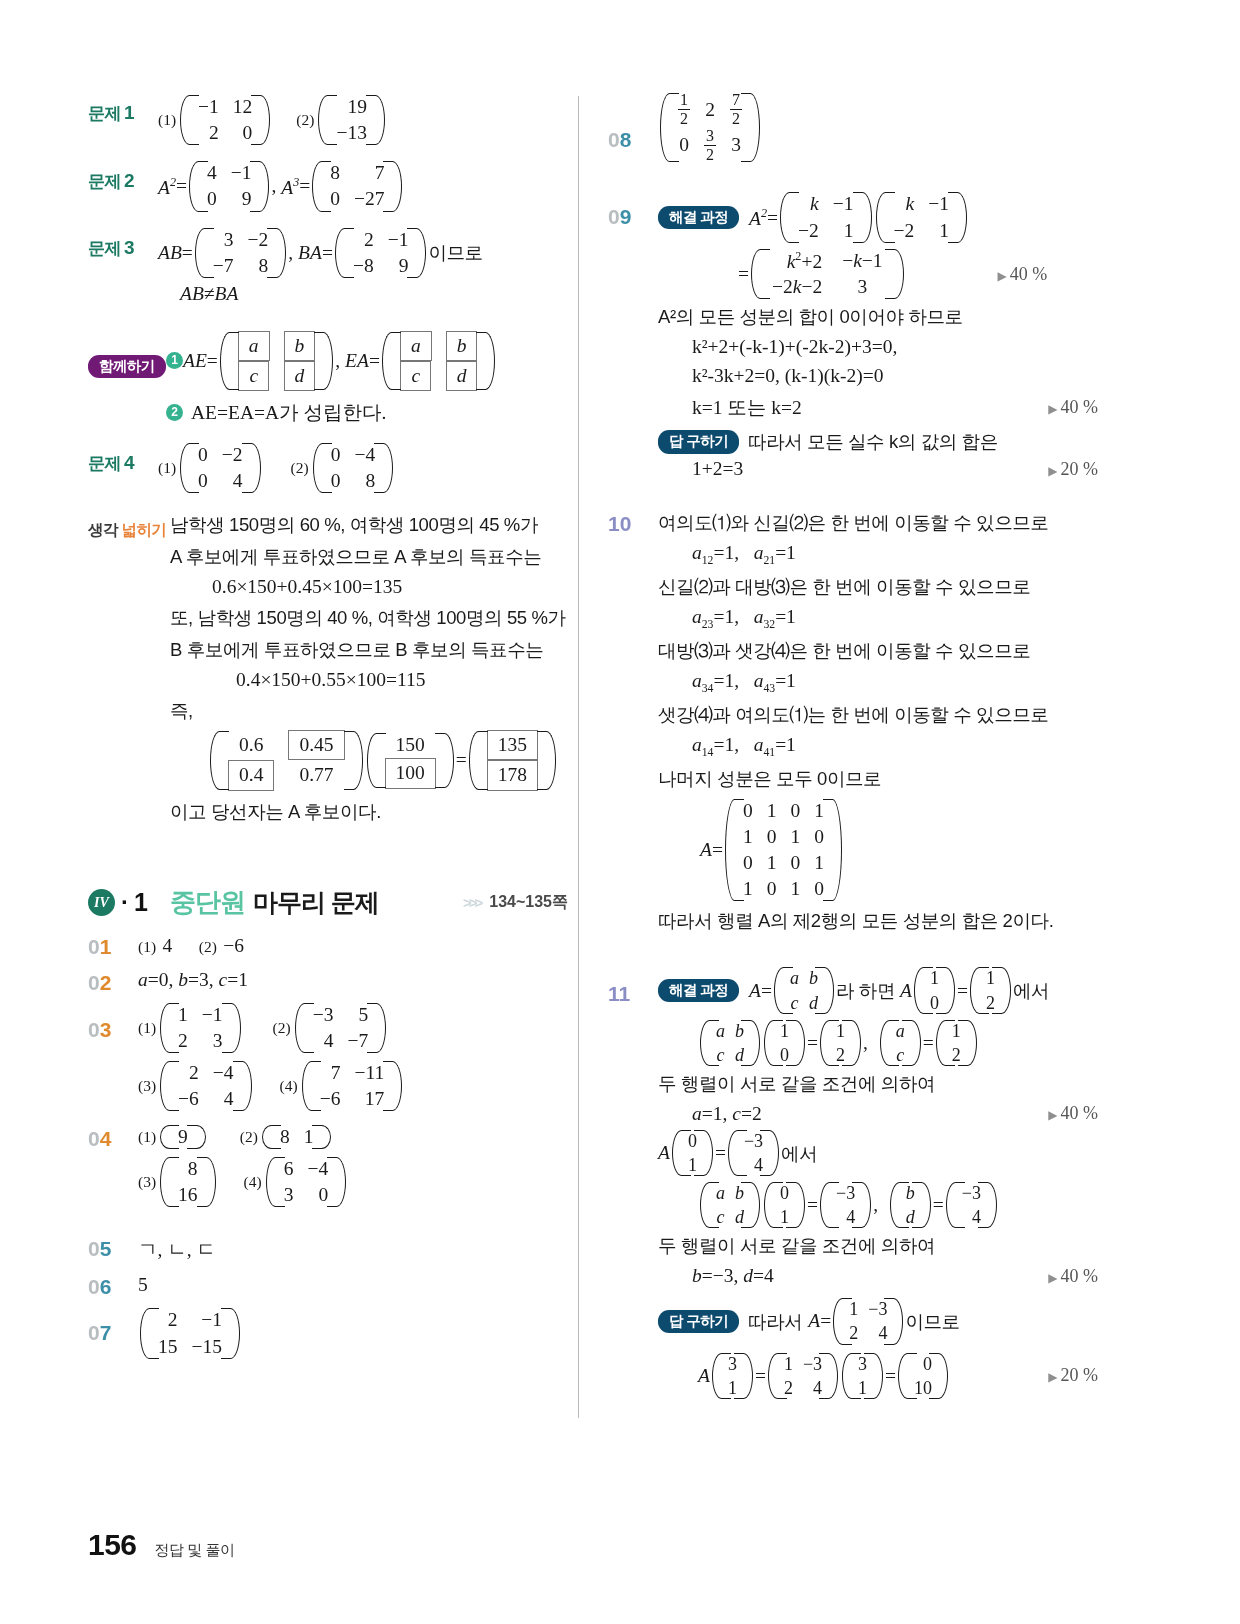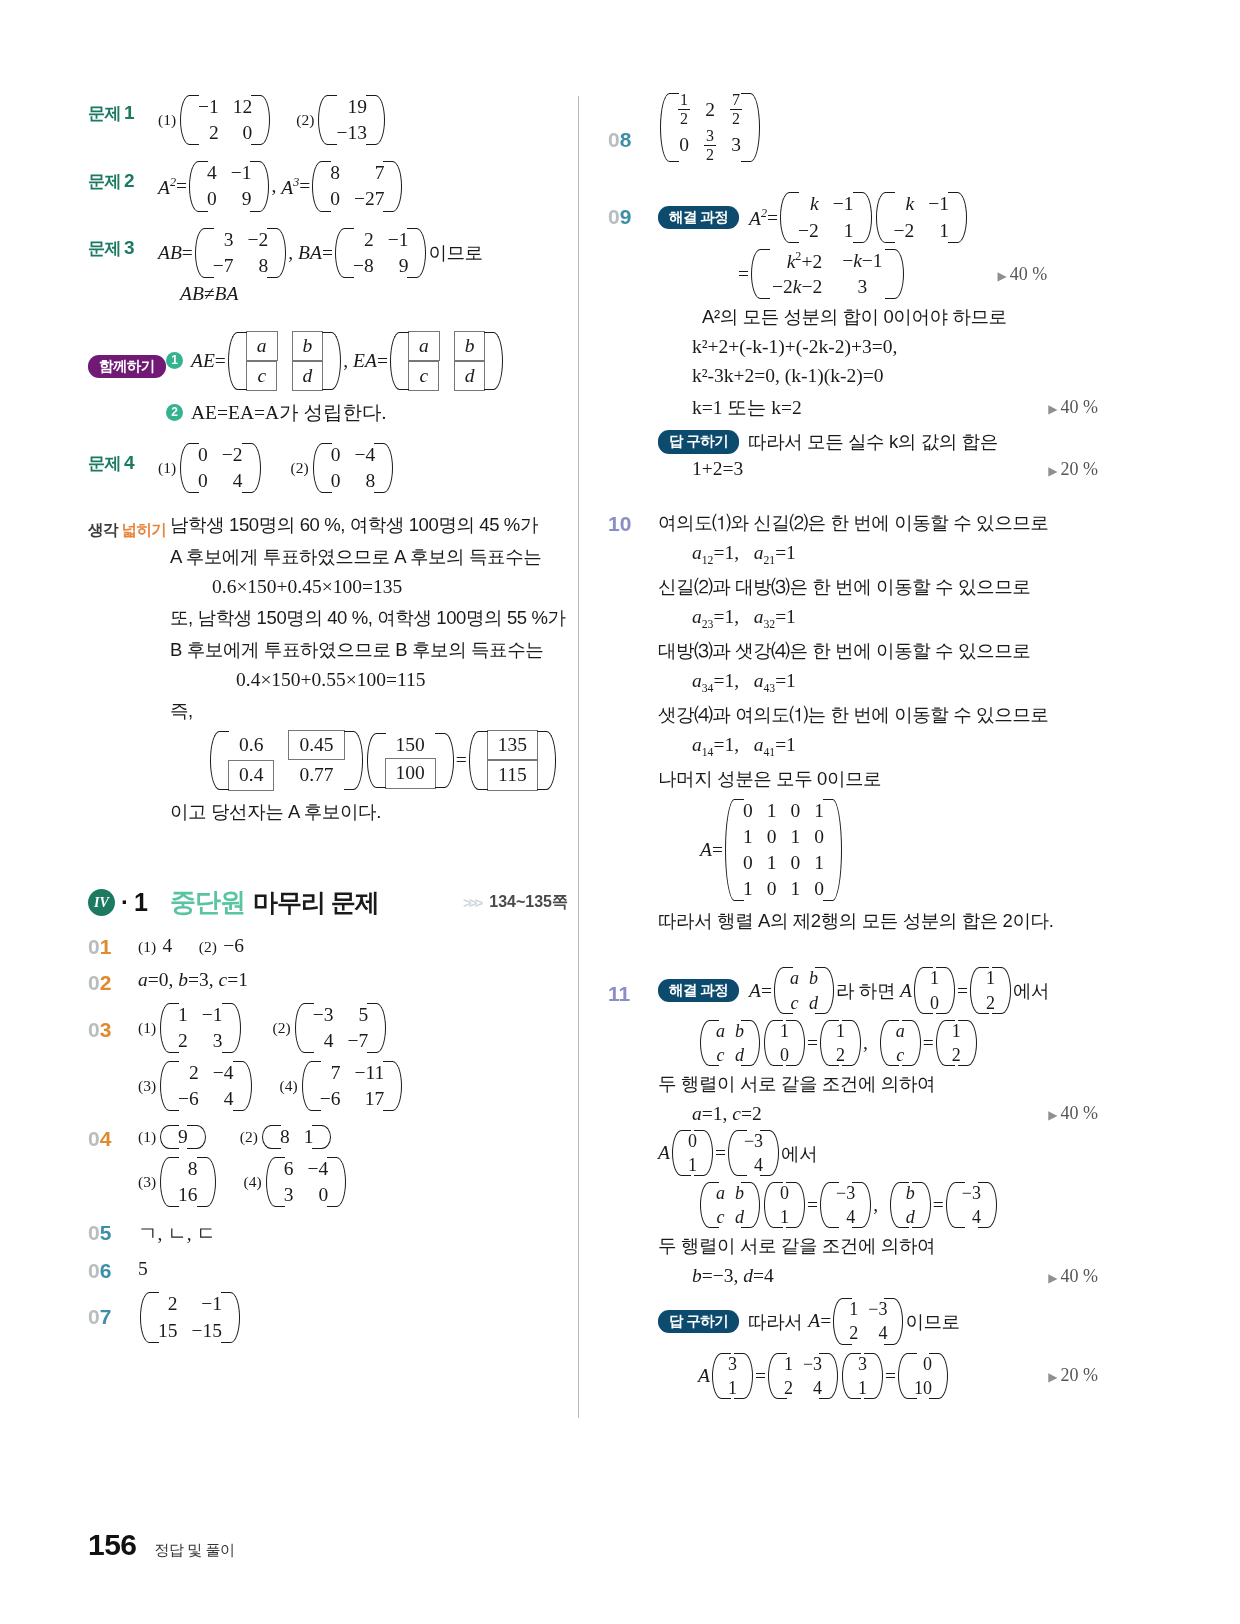--- a/index.html
+++ b/index.html
@@ -279,21 +279,21 @@
       </div>
     </div>
 
     <div class="row" style="margin-top:26px;">
       <div class="lbl-w" style="padding-top:24px;width:78px;">
         <span class="badge badge-green">함께하기</span>
       </div>
       <div>
         <div style="display:flex;align-items:center;">
           <span class="circnum">1</span>
-          <span class="m mi" style="margin-left:8px;">AE</span>
+          <span class="m mi" style="margin-left:0;">AE</span>
             <span class="m">=</span>
           <span class="mx">
             <span class="par l"></span>
             <table>
               <tbody>
                   <tr>
                     <td><span class="boxed mi">a</span></td>
                     <td><span class="boxed mi">b</span></td>
                   </tr>
               <tr>
@@ -423,21 +423,21 @@
           </span>
           <span class="m">=</span>
           <span class="mx">
             <span class="par l"></span>
             <table>
               <tbody>
                   <tr>
                     <td><span class="boxed">135</span></td>
                   </tr>
               <tr>
-                    <td><span class="boxed">115</span></td>
+                    <td><span class="boxed">178</span></td>
                   </tr>
             </tbody>
               </table>
             <span class="par r"></span>
           </span>
         </div>
         <div class="ko line">이고 당선자는 A 후보이다.</div>
       </div>
     </div>
 
@@ -624,21 +624,21 @@
                     </tr>
                   </tbody>
                 </table>
             <span class="par r"></span>
               </span>
           </span>
         </div>
       </div>
     </div>
 
-    <div class="ansrow" style="margin-top:8px;">
+    <div class="ansrow" style="margin-top:24px;">
       <div class="ansnum n-blue"><span class="z">0</span><span class="v">5</span></div>
       <div class="ansbody m" style="padding-top:4px;">ㄱ, ㄴ, ㄷ</div>
     </div>
 
     <div class="ansrow" style="margin-top:6px;">
       <div class="ansnum n-blue"><span class="z">0</span><span class="v">6</span></div>
       <div class="ansbody m" style="padding-top:4px;">5</div>
     </div>
 
     <div class="ansrow" style="margin-top:8px;">
@@ -744,21 +744,21 @@
               <tr>
                     <td class="ra">−2<span class="mi">k</span>−2</td>
                     <td>3</td>
                   </tr>
             </tbody>
               </table>
           <span class="par r"></span>
             </span>
           <span class="pct" style="margin-left:92px;"><span class="tri">▶</span><span>40 %</span></span>
         </div>
-        <div class="ko line" style="margin-top:4px;margin-left:44px;">A²의 모든 성분의 합이 0이어야 하므로</div>
+        <div class="ko line" style="margin-top:4px;">A²의 모든 성분의 합이 0이어야 하므로</div>
         <div class="m line ind1">k²+2+(-k-1)+(-2k-2)+3=0,</div>
         <div class="m line ind1">k²-3k+2=0,   (k-1)(k-2)=0</div>
         <div style="display:flex;align-items:center;">
           <span class="m ind1">k=1 또는 k=2</span>
           <span class="pct" style="margin-left:auto;"><span class="tri">▶</span><span>40 %</span></span>
         </div>
         <div style="display:flex;align-items:center;margin-top:8px;">
           <span class="badge badge-slate" style="margin-right:9px;">답 구하기</span>
           <span class="ko">따라서 모든 실수 k의 값의 합은</span>
         </div>

